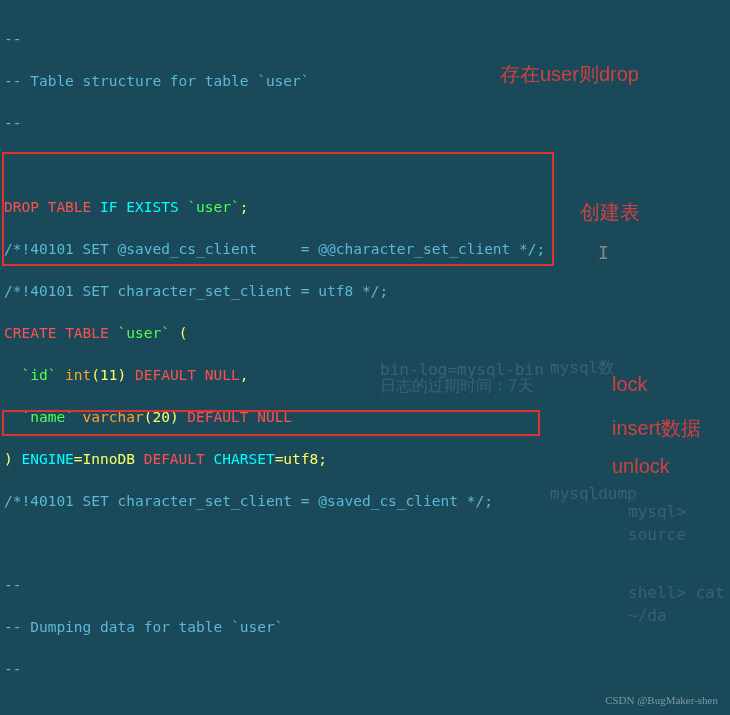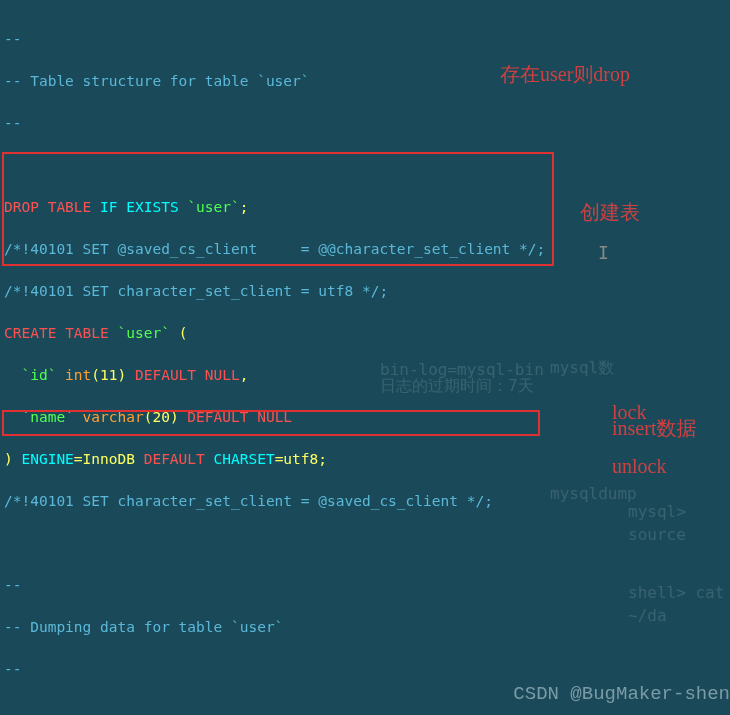--- a/index.html
+++ b/index.html
@@ -23,36 +23,36 @@
   .line { display: block; }
   .comment { color: #5bb8d8; }
   .kw-red { color: #ff5050; }
   .kw-green { color: #50ff50; }
   .kw-cyan { color: #00ffff; }
   .kw-yellow { color: #ffff60; }
   .kw-orange { color: #ffa030; }
   .annotation {
     position: absolute;
     color: #d04040;
-    font-family: Liberation Serif, serif;
+    font-family: Liberation Sans, sans-serif;
     font-size: 20px;
     font-weight: normal;
   }
   .box-red {
     position: absolute;
     border: 2px solid #e03030;
     pointer-events: none;
   }
   .watermark {
     position: absolute;
     bottom: 6px;
-    right: 0;
+    right: 12px;
     color: #7a9aa5;
-    font-family: Liberation Mono, monospace;
-    font-size: 19px;
+    font-family: Liberation Serif, serif;
+    font-size: 11px;
   }
   .bg-faint {
     position: absolute;
     color: rgba(150,170,180,0.25);
     font-size: 16px;
     pointer-events: none;
   }
   .text-cursor {
     position: absolute;
     color: #888;
@@ -96,21 +96,21 @@
 
 
 
 </div>
 
 <div class="box-red" style="left:2px; top:152px; width:548px; height:110px;"></div>
 <div class="box-red" style="left:2px; top:410px; width:534px; height:22px;"></div>
 
 <div class="annotation" style="left:500px; top:60px;">存在user则drop</div>
 <div class="annotation" style="left:580px; top:198px;">创建表</div>
-<div class="annotation" style="left:612px; top:370px;margin-top:28px;">lock</div>
+<div class="annotation" style="left:612px; top:370px;">lock</div>
 <div class="annotation" style="left:612px; top:414px;text-align:right;">insert数据</div>
 <div class="annotation" style="left:612px; top:452px;">unlock</div>
 
 <div class="text-cursor" style="left:598px; top:240px;">I</div>
 
 <div class="bg-faint" style="left:380px; top:358px;">bin-log=mysql-bin</div>
 <div class="bg-faint" style="left:380px; top:374px;">日志的过期时间：7天</div>
 <div class="bg-faint" style="left:550px; top:356px;">mysql数</div>
 <div class="bg-faint" style="left:550px; top:460px;margin-top:22px;">mysqldump</div>
 <div class="bg-faint" style="left:628px; top:500px;">mysql&gt; source</div>

